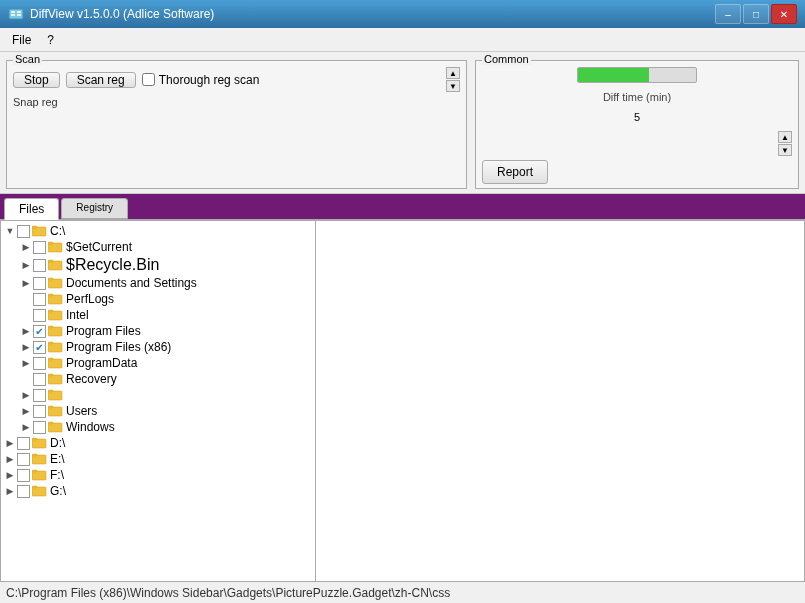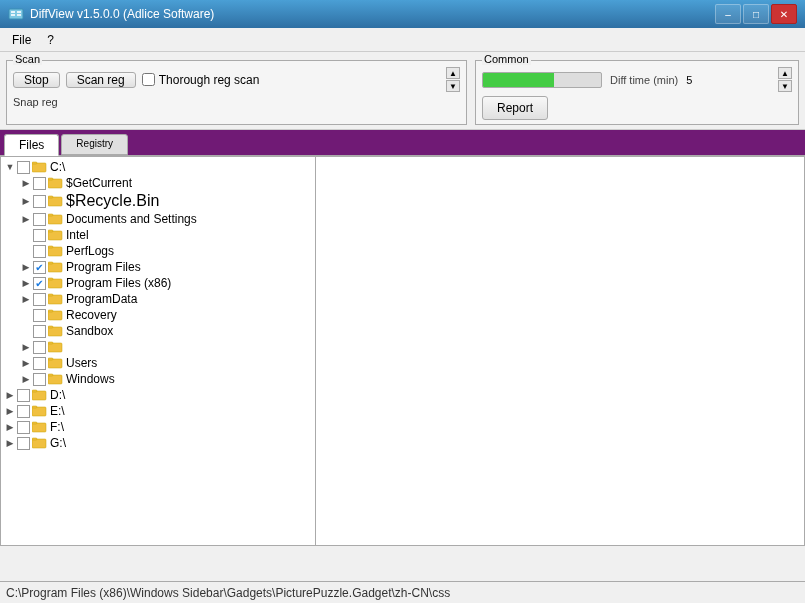--- a/index.html
+++ b/index.html
@@ -152,21 +152,21 @@
       <div style="margin-left:auto; display:flex; flex-direction:column; gap:1px;">
         <div style="width:14px;height:12px;border:1px solid #aaa;background:#e8e8e8;display:flex;align-items:center;justify-content:center;font-size:8px;cursor:pointer;">▲</div>
         <div style="width:14px;height:12px;border:1px solid #aaa;background:#e8e8e8;display:flex;align-items:center;justify-content:center;font-size:8px;cursor:pointer;">▼</div>
       </div>
     </div>
     <div style="font-size:11px; color:#333;">Snap reg</div>
   </div>
 
   <div style="width:324px; border: 1px solid #aaa; padding: 6px 6px 4px 6px; position:relative; background:#f5f5f5;">
     <span style="position:absolute; top:-8px; left:6px; background:#f0f0f0; padding:0 2px; font-size:11px;">Common</span>
-    <div style="display:flex; align-items:center; gap:8px; margin-bottom:4px;">
+    <div style="display:flex; align-items:center; gap:8px; margin-bottom:4px;flex-direction:column;">
       <div style="width:120px; height:16px; background:#ddd; border:1px solid #aaa; border-radius:2px; overflow:hidden;">
         <div style="height:100%; background:#44cc44; width:60%;"></div>
       </div>
       <span style="font-size:11px; color:#444;">Diff time (min)</span>
       <span style="font-size:11px;">5</span>
       <div style="margin-left:auto; display:flex; flex-direction:column; gap:1px;">
         <div style="width:14px;height:12px;border:1px solid #aaa;background:#e8e8e8;display:flex;align-items:center;justify-content:center;font-size:8px;cursor:pointer;">▲</div>
         <div style="width:14px;height:12px;border:1px solid #aaa;background:#e8e8e8;display:flex;align-items:center;justify-content:center;font-size:8px;cursor:pointer;">▼</div>
       </div>
     </div>
@@ -225,82 +225,73 @@
       <span style="font-size:12px;">Documents and Settings</span>
     </div>
 
     <div class="tree-item" style="padding-left:18px;">
       <span style="width:14px;height:14px;"></span>
       <span style="width:13px;height:13px;border:1px solid #999;background:white;display:flex;align-items:center;justify-content:center;margin-right:2px;"></span>
       <svg width="15" height="12" viewBox="0 0 15 12" style="margin-right:3px;">
         <rect x="0" y="2" width="14" height="9" rx="1" fill="#f0c040" stroke="#c8a000" stroke-width="0.5"></rect>
         <rect x="0" y="1" width="5" height="2" rx="1" fill="#f0c040" stroke="#c8a000" stroke-width="0.5"></rect>
       </svg>
+      <span style="font-size:12px;">PerfLogs</span>
+    </div>
+
+    <div class="tree-item" style="padding-left:18px;">
+      <span style="width:14px;height:14px;"></span>
+      <span style="width:13px;height:13px;border:1px solid #999;background:white;display:flex;align-items:center;justify-content:center;margin-right:2px;"></span>
+      <svg width="15" height="12" viewBox="0 0 15 12" style="margin-right:3px;">
+        <rect x="0" y="2" width="14" height="9" rx="1" fill="#f0c040" stroke="#c8a000" stroke-width="0.5"></rect>
+        <rect x="0" y="1" width="5" height="2" rx="1" fill="#f0c040" stroke="#c8a000" stroke-width="0.5"></rect>
+      </svg>
       <span style="font-size:12px;">Intel</span>
     </div>
 
     <div class="tree-item" style="padding-left:18px;">
+      <span style="width:14px;height:14px;display:flex;align-items:center;justify-content:center;font-size:9px;color:#555;">▶</span>
+      <span style="width:13px;height:13px;border:1px solid #999;background:white;display:flex;align-items:center;justify-content:center;margin-right:2px;color:#1a7ae0;font-size:10px;">✔</span>
+      <svg width="15" height="12" viewBox="0 0 15 12" style="margin-right:3px;">
+        <rect x="0" y="2" width="14" height="9" rx="1" fill="#f0c040" stroke="#c8a000" stroke-width="0.5"></rect>
+        <rect x="0" y="1" width="5" height="2" rx="1" fill="#f0c040" stroke="#c8a000" stroke-width="0.5"></rect>
+      </svg>
+      <span style="font-size:12px;">Program Files</span>
+    </div>
+
+    <div class="tree-item" style="padding-left:18px;">
+      <span style="width:14px;height:14px;display:flex;align-items:center;justify-content:center;font-size:9px;color:#555;">▶</span>
+      <span style="width:13px;height:13px;border:1px solid #999;background:white;display:flex;align-items:center;justify-content:center;margin-right:2px;color:#1a7ae0;font-size:10px;">✔</span>
+      <svg width="15" height="12" viewBox="0 0 15 12" style="margin-right:3px;">
+        <rect x="0" y="2" width="14" height="9" rx="1" fill="#f0c040" stroke="#c8a000" stroke-width="0.5"></rect>
+        <rect x="0" y="1" width="5" height="2" rx="1" fill="#f0c040" stroke="#c8a000" stroke-width="0.5"></rect>
+      </svg>
+      <span style="font-size:12px;">Program Files (x86)</span>
+    </div>
+
+    <div class="tree-item" style="padding-left:18px;">
+      <span style="width:14px;height:14px;display:flex;align-items:center;justify-content:center;font-size:9px;color:#555;">▶</span>
+      <span style="width:13px;height:13px;border:1px solid #999;background:white;display:flex;align-items:center;justify-content:center;margin-right:2px;"></span>
+      <svg width="15" height="12" viewBox="0 0 15 12" style="margin-right:3px;">
+        <rect x="0" y="2" width="14" height="9" rx="1" fill="#f0c040" stroke="#c8a000" stroke-width="0.5"></rect>
+        <rect x="0" y="1" width="5" height="2" rx="1" fill="#f0c040" stroke="#c8a000" stroke-width="0.5"></rect>
+      </svg>
+      <span style="font-size:12px;">ProgramData</span>
+    </div>
+
+    <div class="tree-item" style="padding-left:18px;">
       <span style="width:14px;height:14px;"></span>
       <span style="width:13px;height:13px;border:1px solid #999;background:white;display:flex;align-items:center;justify-content:center;margin-right:2px;"></span>
       <svg width="15" height="12" viewBox="0 0 15 12" style="margin-right:3px;">
         <rect x="0" y="2" width="14" height="9" rx="1" fill="#f0c040" stroke="#c8a000" stroke-width="0.5"></rect>
         <rect x="0" y="1" width="5" height="2" rx="1" fill="#f0c040" stroke="#c8a000" stroke-width="0.5"></rect>
       </svg>
-      <span style="font-size:12px;">PerfLogs</span>
-    </div>
-
-    <div class="tree-item" style="padding-left:18px;">
-      <span style="width:14px;height:14px;display:flex;align-items:center;justify-content:center;font-size:9px;color:#555;">▶</span>
-      <span style="width:13px;height:13px;border:1px solid #999;background:white;display:flex;align-items:center;justify-content:center;margin-right:2px;color:#1a7ae0;font-size:10px;">✔</span>
-      <svg width="15" height="12" viewBox="0 0 15 12" style="margin-right:3px;">
-        <rect x="0" y="2" width="14" height="9" rx="1" fill="#f0c040" stroke="#c8a000" stroke-width="0.5"></rect>
-        <rect x="0" y="1" width="5" height="2" rx="1" fill="#f0c040" stroke="#c8a000" stroke-width="0.5"></rect>
-      </svg>
-      <span style="font-size:12px;">Program Files</span>
-    </div>
-
-    <div class="tree-item" style="padding-left:18px;">
-      <span style="width:14px;height:14px;display:flex;align-items:center;justify-content:center;font-size:9px;color:#555;">▶</span>
-      <span style="width:13px;height:13px;border:1px solid #999;background:white;display:flex;align-items:center;justify-content:center;margin-right:2px;color:#1a7ae0;font-size:10px;">✔</span>
-      <svg width="15" height="12" viewBox="0 0 15 12" style="margin-right:3px;">
-        <rect x="0" y="2" width="14" height="9" rx="1" fill="#f0c040" stroke="#c8a000" stroke-width="0.5"></rect>
-        <rect x="0" y="1" width="5" height="2" rx="1" fill="#f0c040" stroke="#c8a000" stroke-width="0.5"></rect>
-      </svg>
-      <span style="font-size:12px;">Program Files (x86)</span>
-    </div>
-
-    <div class="tree-item" style="padding-left:18px;">
-      <span style="width:14px;height:14px;display:flex;align-items:center;justify-content:center;font-size:9px;color:#555;">▶</span>
-      <span style="width:13px;height:13px;border:1px solid #999;background:white;display:flex;align-items:center;justify-content:center;margin-right:2px;"></span>
-      <svg width="15" height="12" viewBox="0 0 15 12" style="margin-right:3px;">
-        <rect x="0" y="2" width="14" height="9" rx="1" fill="#f0c040" stroke="#c8a000" stroke-width="0.5"></rect>
-        <rect x="0" y="1" width="5" height="2" rx="1" fill="#f0c040" stroke="#c8a000" stroke-width="0.5"></rect>
-      </svg>
-      <span style="font-size:12px;">ProgramData</span>
-    </div>
-
-    <div class="tree-item" style="padding-left:18px;">
-      <span style="width:14px;height:14px;"></span>
-      <span style="width:13px;height:13px;border:1px solid #999;background:white;display:flex;align-items:center;justify-content:center;margin-right:2px;"></span>
-      <svg width="15" height="12" viewBox="0 0 15 12" style="margin-right:3px;">
-        <rect x="0" y="2" width="14" height="9" rx="1" fill="#f0c040" stroke="#c8a000" stroke-width="0.5"></rect>
-        <rect x="0" y="1" width="5" height="2" rx="1" fill="#f0c040" stroke="#c8a000" stroke-width="0.5"></rect>
-      </svg>
       <span style="font-size:12px;">Recovery</span>
     </div>
 
-    <div class="tree-item" style="padding-left:18px;">
-      <span style="width:14px;height:14px;"></span>
-      <span style="width:13px;height:13px;border:1px solid #999;background:white;display:flex;align-items:center;justify-content:center;margin-right:2px;"></span>
-      <svg width="15" height="12" viewBox="0 0 15 12" style="margin-right:3px;">
-        <rect x="0" y="2" width="14" height="9" rx="1" fill="#f0c040" stroke="#c8a000" stroke-width="0.5"></rect>
-        <rect x="0" y="1" width="5" height="2" rx="1" fill="#f0c040" stroke="#c8a000" stroke-width="0.5"></rect>
-      </svg>
-      <span style="font-size:12px;">Sandbox</span>
-    </div>
 
     <div class="tree-item" style="padding-left:18px;">
       <span style="width:14px;height:14px;display:flex;align-items:center;justify-content:center;font-size:9px;color:#555;">▶</span>
       <span style="width:13px;height:13px;border:1px solid #999;background:white;display:flex;align-items:center;justify-content:center;margin-right:2px;"></span>
       <svg width="15" height="12" viewBox="0 0 15 12" style="margin-right:3px;">
         <rect x="0" y="2" width="14" height="9" rx="1" fill="#f0c040" stroke="#c8a000" stroke-width="0.5"></rect>
         <rect x="0" y="1" width="5" height="2" rx="1" fill="#f0c040" stroke="#c8a000" stroke-width="0.5"></rect>
       </svg>
     </div>
 

